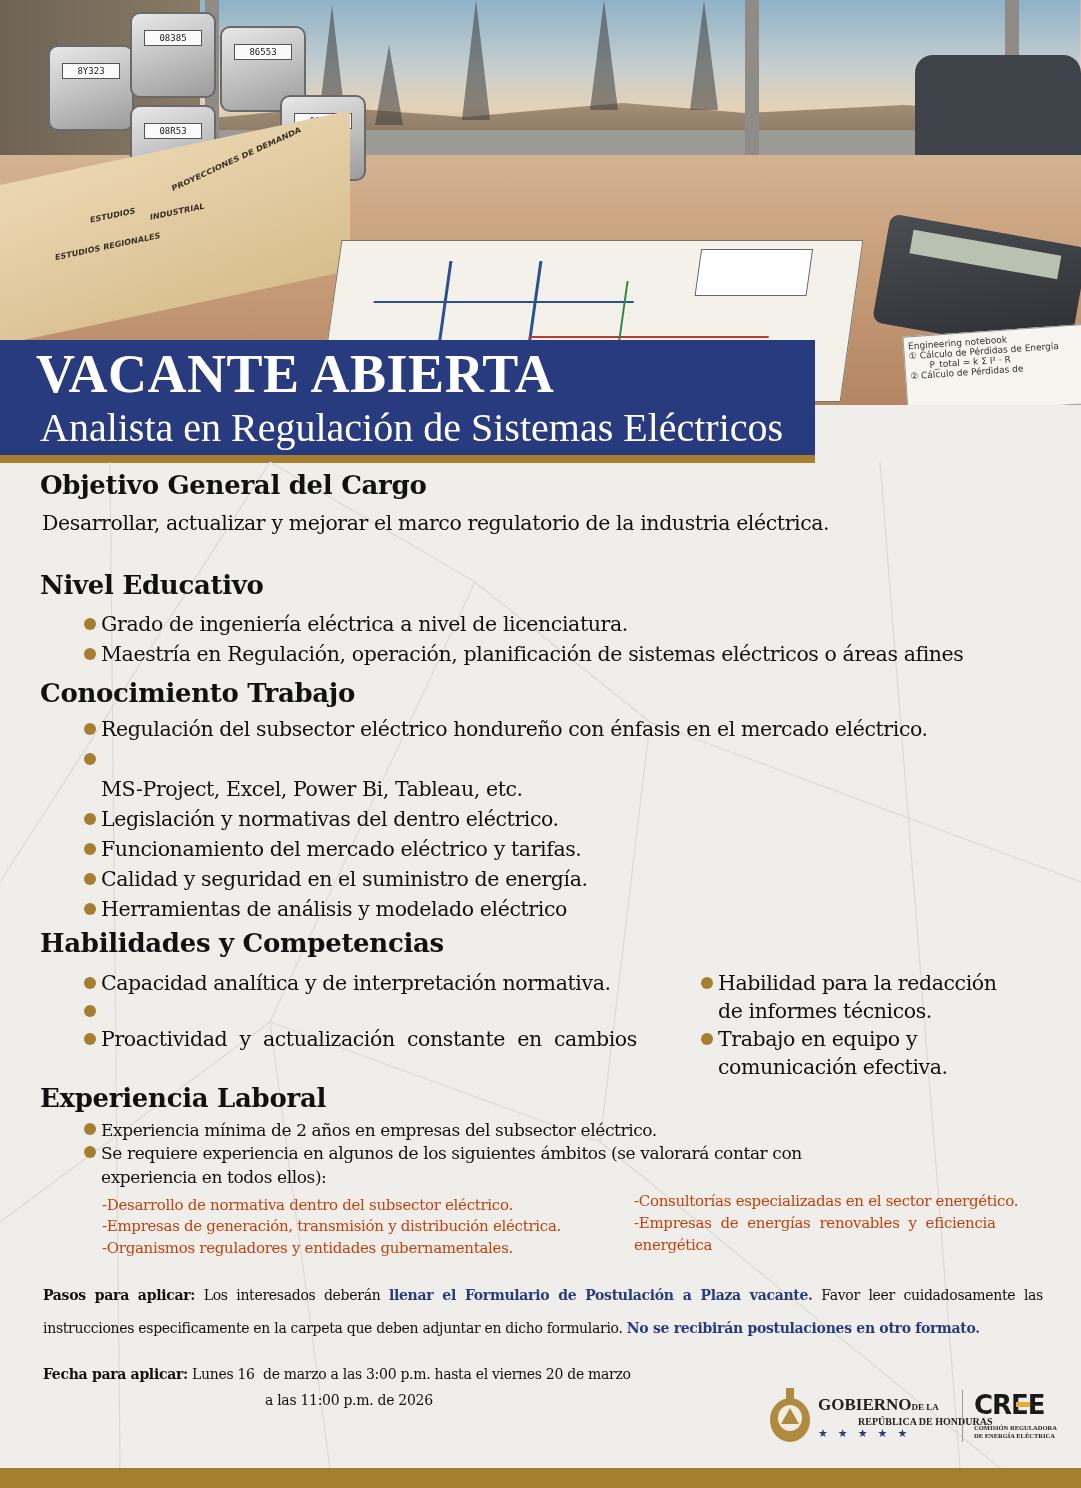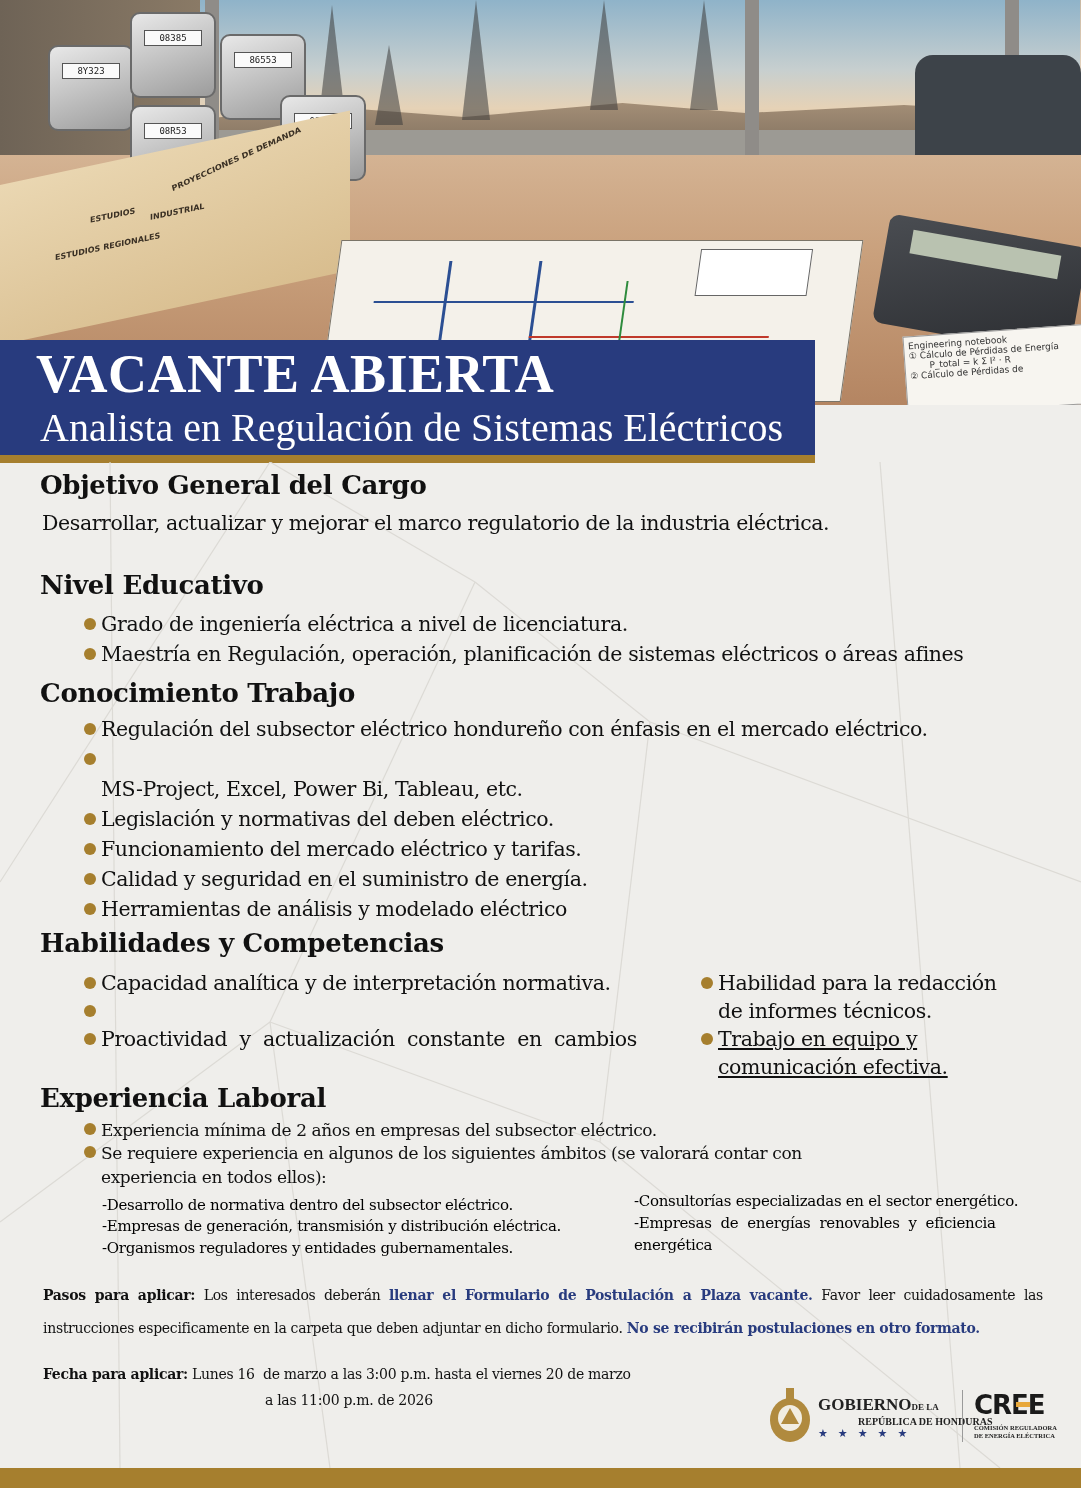--- a/index.html
+++ b/index.html
@@ -28,21 +28,21 @@
   .banner-subtitle { position:absolute; left:40px; top:404px; font-family:"Liberation Serif", serif; font-size:40px; color:#fff; white-space:nowrap; }
 
   .bg-lines { position:absolute; left:0; top:462px; width:1081px; height:1006px; pointer-events:none; }
 
   .h2 { position:absolute; left:40px; font-family:"DejaVu Serif", serif; font-weight:bold; font-size:26px; color:#111; white-space:nowrap; letter-spacing:-0.3px; }
   .body-text { position:absolute; font-family:"DejaVu Serif", serif; font-size:20.5px; color:#111; white-space:nowrap; letter-spacing:-0.4px; }
   .li { position:absolute; left:84px; font-family:"DejaVu Serif", serif; font-size:20.5px; color:#111; white-space:nowrap; letter-spacing:-0.4px; line-height:30px; }
   .li .dot { display:inline-block; width:12px; height:12px; border-radius:50%; background:#a67f2e; margin-right:5px; vertical-align:1px; }
   .li .indent { display:block; padding-left:17px; }
   .small { font-size:17px; letter-spacing:-0.4px; }
-  .sub { position:absolute; font-family:"DejaVu Serif", serif; font-size:15px; color:#000000; white-space:nowrap; letter-spacing:-0.3px; }
+  .sub { position:absolute; font-family:"DejaVu Serif", serif; font-size:15px; color:#c2410c; white-space:nowrap; letter-spacing:-0.3px; }
   .steps { position:absolute; left:43px; width:1000px; font-family:"DejaVu Serif", serif; font-size:14px; color:#111; letter-spacing:-0.3px; line-height:33px; text-align:justify; }
   .steps b { font-weight:bold; }
   .steps .blue { color:#283b7e; font-weight:bold; }
 
   .footer-bar { position:absolute; left:0; top:1468px; width:1081px; height:20px; background:#a67f2e; }
   .logos { position:absolute; left:766px; top:1386px; width:300px; height:60px; }
   .gov-text { position:absolute; left:52px; top:9px; font-family:"Liberation Serif", serif; font-weight:bold; color:#222; white-space:nowrap; }
   .gov-text .big { font-size:17px; }
   .gov-text .de { font-size:9px; }
   .gov-sub { position:absolute; left:52px; top:30px; font-family:"Liberation Serif", serif; font-weight:bold; font-size:10px; color:#222; white-space:nowrap;padding-left:40px; }
@@ -69,21 +69,21 @@
   <div style="position:absolute;left:915px;top:55px;width:166px;height:100px;background:#3d4349;border-radius:18px 18px 0 0;"></div>
   <div class="shelf"></div>
   <div class="desk"></div>
 
   <div class="meter" style="left:48px;top:45px;">
       <div class="face">8Y323</div>
     </div>
   <div class="meter" style="left:130px;top:12px;">
       <div class="face">08385</div>
     </div>
-  <div class="meter" style="left:220px;top:34px;">
+  <div class="meter" style="left:220px;top:26px;">
       <div class="face">86553</div>
     </div>
   <div class="meter" style="left:130px;top:105px;">
       <div class="face">08R53</div>
     </div>
   <div class="meter" style="left:280px;top:95px;">
       <div class="face">08R5N</div>
     </div>
 
   <div class="folders">
@@ -138,32 +138,32 @@
 <div class="h2" style="top:470px;">Objetivo General del Cargo</div>
 <div class="body-text" style="left:42px;top:511px;">Desarrollar, actualizar y mejorar el marco regulatorio de la industria eléctrica.</div>
 
 <div class="h2" style="top:570px;">Nivel Educativo</div>
 <div class="li" style="top:609px;"><span class="dot"></span><span>Grado de ingeniería eléctrica a nivel de licenciatura.</span></div>
 <div class="li" style="top:639px;"><span class="dot"></span><span>Maestría en Regulación, operación, planificación de sistemas eléctricos o áreas afines</span></div>
 
 <div class="h2" style="top:678px;">Conocimiento Trabajo</div>
 <div class="li" style="top:714px;"><span class="dot"></span><span>Regulación del subsector eléctrico hondureño con énfasis en el mercado eléctrico.</span></div>
 <div class="li" style="top:744px;"><span class="dot"></span><span class="indent">MS-Project, Excel, Power Bi, Tableau, etc.</span></div>
-<div class="li" style="top:804px;"><span class="dot"></span><span>Legislación y normativas del deben eléctrico.</span></div>
+<div class="li" style="top:804px;"><span class="dot"></span><span>Legislación y normativas del dentro eléctrico.</span></div>
 <div class="li" style="top:834px;"><span class="dot"></span><span>Funcionamiento del mercado eléctrico y tarifas.</span></div>
 <div class="li" style="top:864px;"><span class="dot"></span><span>Calidad y seguridad en el suministro de energía.</span></div>
 <div class="li" style="top:894px;"><span class="dot"></span><span>Herramientas de análisis y modelado eléctrico</span></div>
 
 <div class="h2" style="top:928px;">Habilidades y Competencias</div>
 <div class="li" style="top:968px;"><span class="dot"></span><span>Capacidad analítica y de interpretación normativa.</span></div>
 <div class="li" style="top:996px;"><span class="dot"></span></div>
 <div class="li" style="top:1024px;white-space:pre;"><span class="dot"></span><span>Proactividad  y  actualización  constante  en  cambios</span></div>
 
 <div class="li" style="left:701px;top:968px;"><span class="dot"></span><span>Habilidad para la redacción</span><span class="indent" style="margin-top:-2px;">de informes técnicos.</span></div>
-<div class="li" style="left:701px;top:1024px;text-decoration:underline;"><span class="dot"></span><span>Trabajo en equipo y</span><span class="indent" style="margin-top:-2px;">comunicación efectiva.</span></div>
+<div class="li" style="left:701px;top:1024px;"><span class="dot"></span><span>Trabajo en equipo y</span><span class="indent" style="margin-top:-2px;">comunicación efectiva.</span></div>
 
 <div class="h2" style="top:1083px;">Experiencia Laboral</div>
 <div class="li small" style="top:1117px;line-height:26px;"><span class="dot"></span><span>Experiencia mínima de 2 años en empresas del subsector eléctrico.</span></div>
 <div class="li small" style="top:1141px;line-height:24px;"><span class="dot"></span><span>Se requiere experiencia en algunos de los siguientes ámbitos (se valorará contar con</span><span class="indent">experiencia en todos ellos):</span></div>
 
 <div class="sub" style="left:102px;top:1196px;">-Desarrollo de normativa dentro del subsector eléctrico.</div>
 <div class="sub" style="left:102px;top:1217px;">-Empresas de generación, transmisión y distribución eléctrica.</div>
 <div class="sub" style="left:102px;top:1239px;">-Organismos reguladores y entidades gubernamentales.</div>
 <div class="sub" style="left:634px;top:1192px;">-Consultorías especializadas en el sector energético.</div>
 <div class="sub" style="left:634px;top:1214px;white-space:pre;">-Empresas  de  energías  renovables  y  eficiencia</div>

